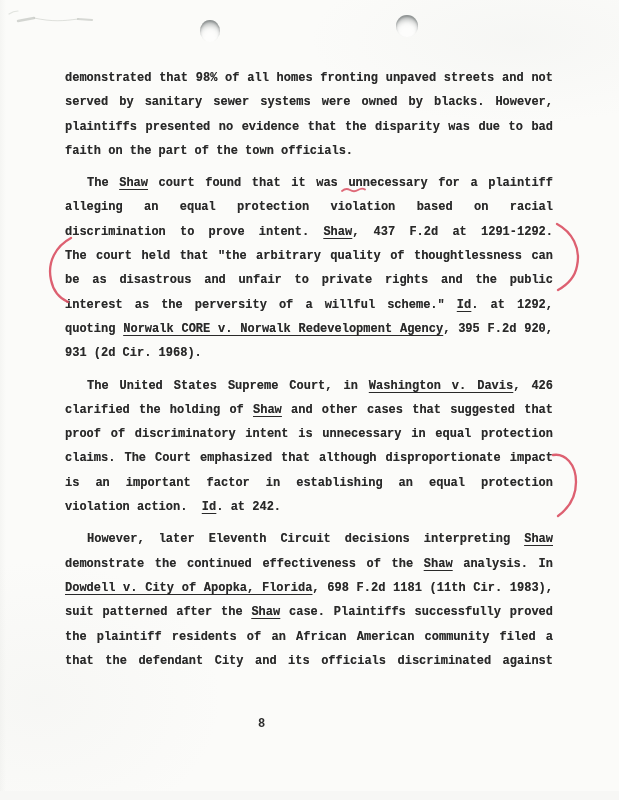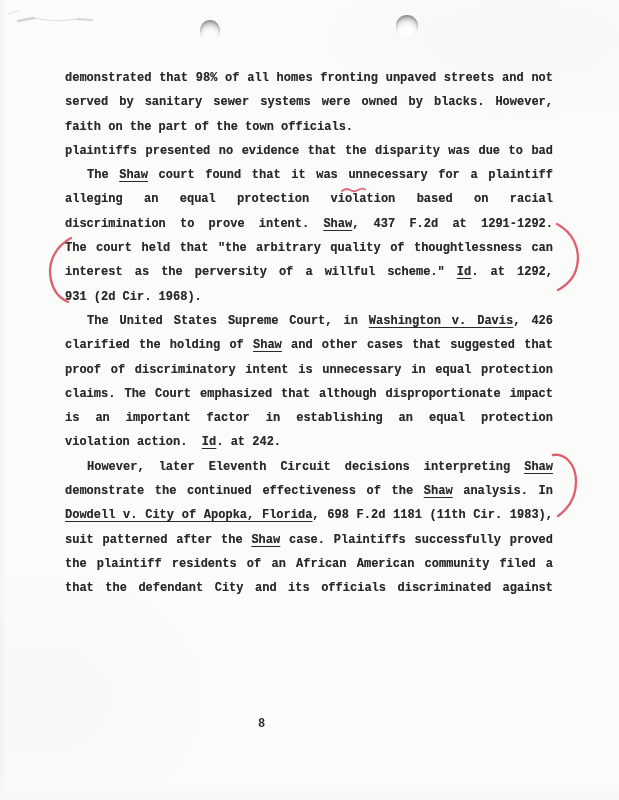--- a/index.html
+++ b/index.html
@@ -37,21 +37,21 @@
   .line{
     height:24.3px;line-height:24.3px;
     white-space:pre;
   }
   .line.just{
     white-space:normal;
     text-align:justify;
     text-align-last:justify;
     text-justify:inter-word;
   }
-  .line.ind{padding-left:22px;}
+  .line.ind{padding-left:22px;margin-top:8px;}
   .u{
     text-decoration:underline;
     text-underline-offset:3px;
     text-decoration-thickness:1.2px;
   }
   .pagenum{
     position:absolute;left:258px;top:712px;
     font-size:12px;font-weight:600;color:#2c2c2c;
     line-height:24px;
   }
@@ -70,27 +70,29 @@
     <path d="M70 9 L84 10" stroke-width="2.2" opacity="0.5"></path>
     <path d="M1 4 C4 2, 7 1, 10 1" stroke-width="1.2" opacity="0.35"></path>
   </svg>
 
   <div class="hole hole1"></div>
   <div class="hole hole2"></div>
 
   <div id="text-block">
       <div class="line just"><span>demonstrated that 98% of all homes fronting unpaved streets and not</span></div>
       <div class="line just"><span>served by sanitary sewer systems were owned by blacks.  However,</span></div>
+      <div class="line just"><span>plaintiffs presented no evidence that the disparity was due to bad</span></div>
       <div class="line"><span>faith on the part of the town officials.</span></div>
-      <div class="line just"><span>plaintiffs presented no evidence that the disparity was due to bad</span></div>
       <div class="line just ind"><span>The </span><span class="u">Shaw</span><span> court found that it was unnecessary for a plaintiff</span></div>
       <div class="line just"><span>alleging an equal protection violation based on racial</span></div>
       <div class="line just"><span>discrimination to prove intent.  </span><span class="u">Shaw</span><span>, 437 F.2d at 1291-1292.</span></div>
       <div class="line just"><span>The court held that "the arbitrary quality of thoughtlessness can</span></div>
+      <div class="line just"><span>be as disastrous and unfair to private rights and the public</span></div>
       <div class="line just"><span>interest as the perversity of a willful scheme."  </span><span class="u">Id</span><span>. at 1292,</span></div>
+      <div class="line just"><span>quoting </span><span class="u">Norwalk CORE v. Norwalk Redevelopment Agency</span><span>, 395 F.2d 920,</span></div>
       <div class="line"><span>931 (2d Cir. 1968).</span></div>
       <div class="line just ind"><span>The United States Supreme Court, in </span><span class="u">Washington v. Davis</span><span>, 426</span></div>
       <div class="line just"><span>clarified the holding of </span><span class="u">Shaw</span><span> and other cases that suggested that</span></div>
       <div class="line just"><span>proof of discriminatory intent is unnecessary in equal protection</span></div>
       <div class="line just"><span>claims.  The Court emphasized that although disproportionate impact</span></div>
       <div class="line just"><span>is an important factor in establishing an equal protection</span></div>
       <div class="line"><span>violation action.  </span><span class="u">Id</span><span>. at 242.</span></div>
       <div class="line just ind"><span>However, later Eleventh Circuit decisions interpreting </span><span class="u">Shaw</span></div>
       <div class="line just"><span>demonstrate the continued effectiveness of the </span><span class="u">Shaw</span><span> analysis.  In</span></div>
       <div class="line just"><span class="u">Dowdell v. City of Apopka, Florida</span><span>, 698 F.2d 1181 (11th Cir. 1983),</span></div>

